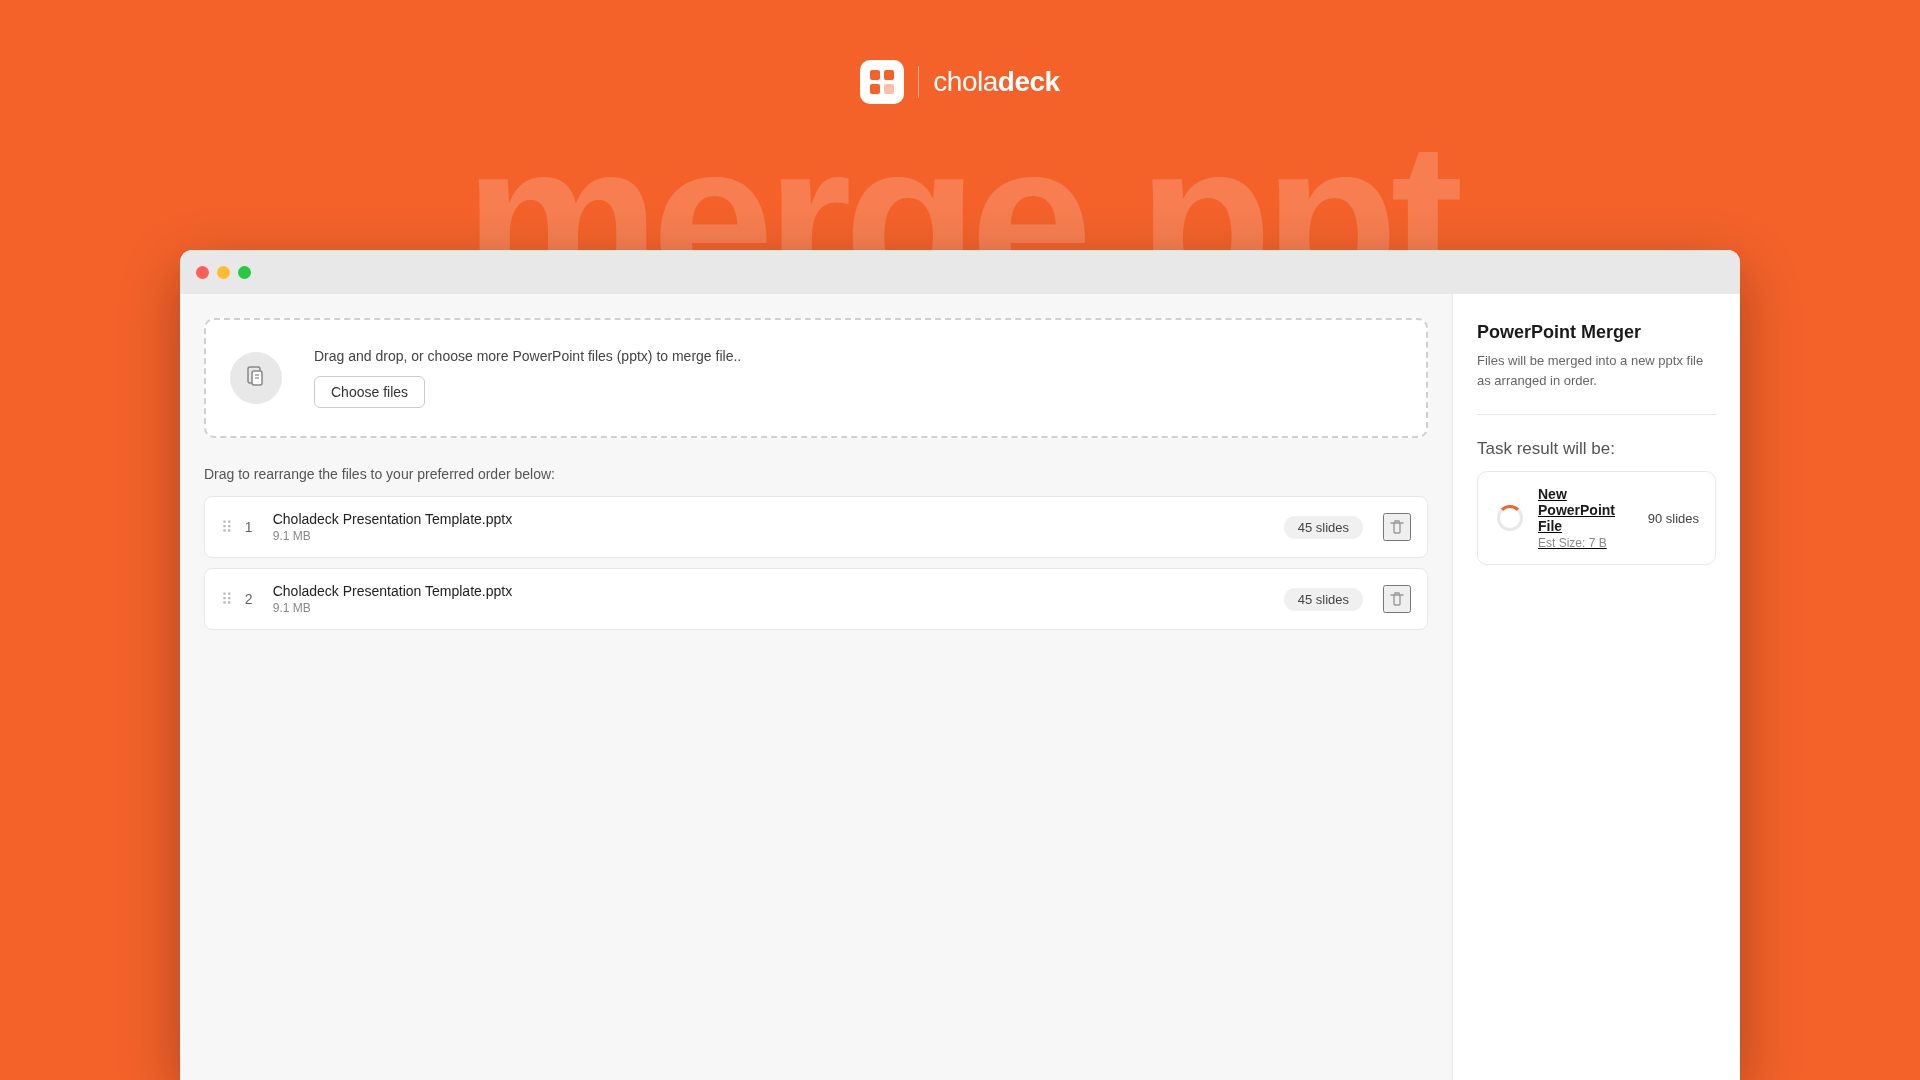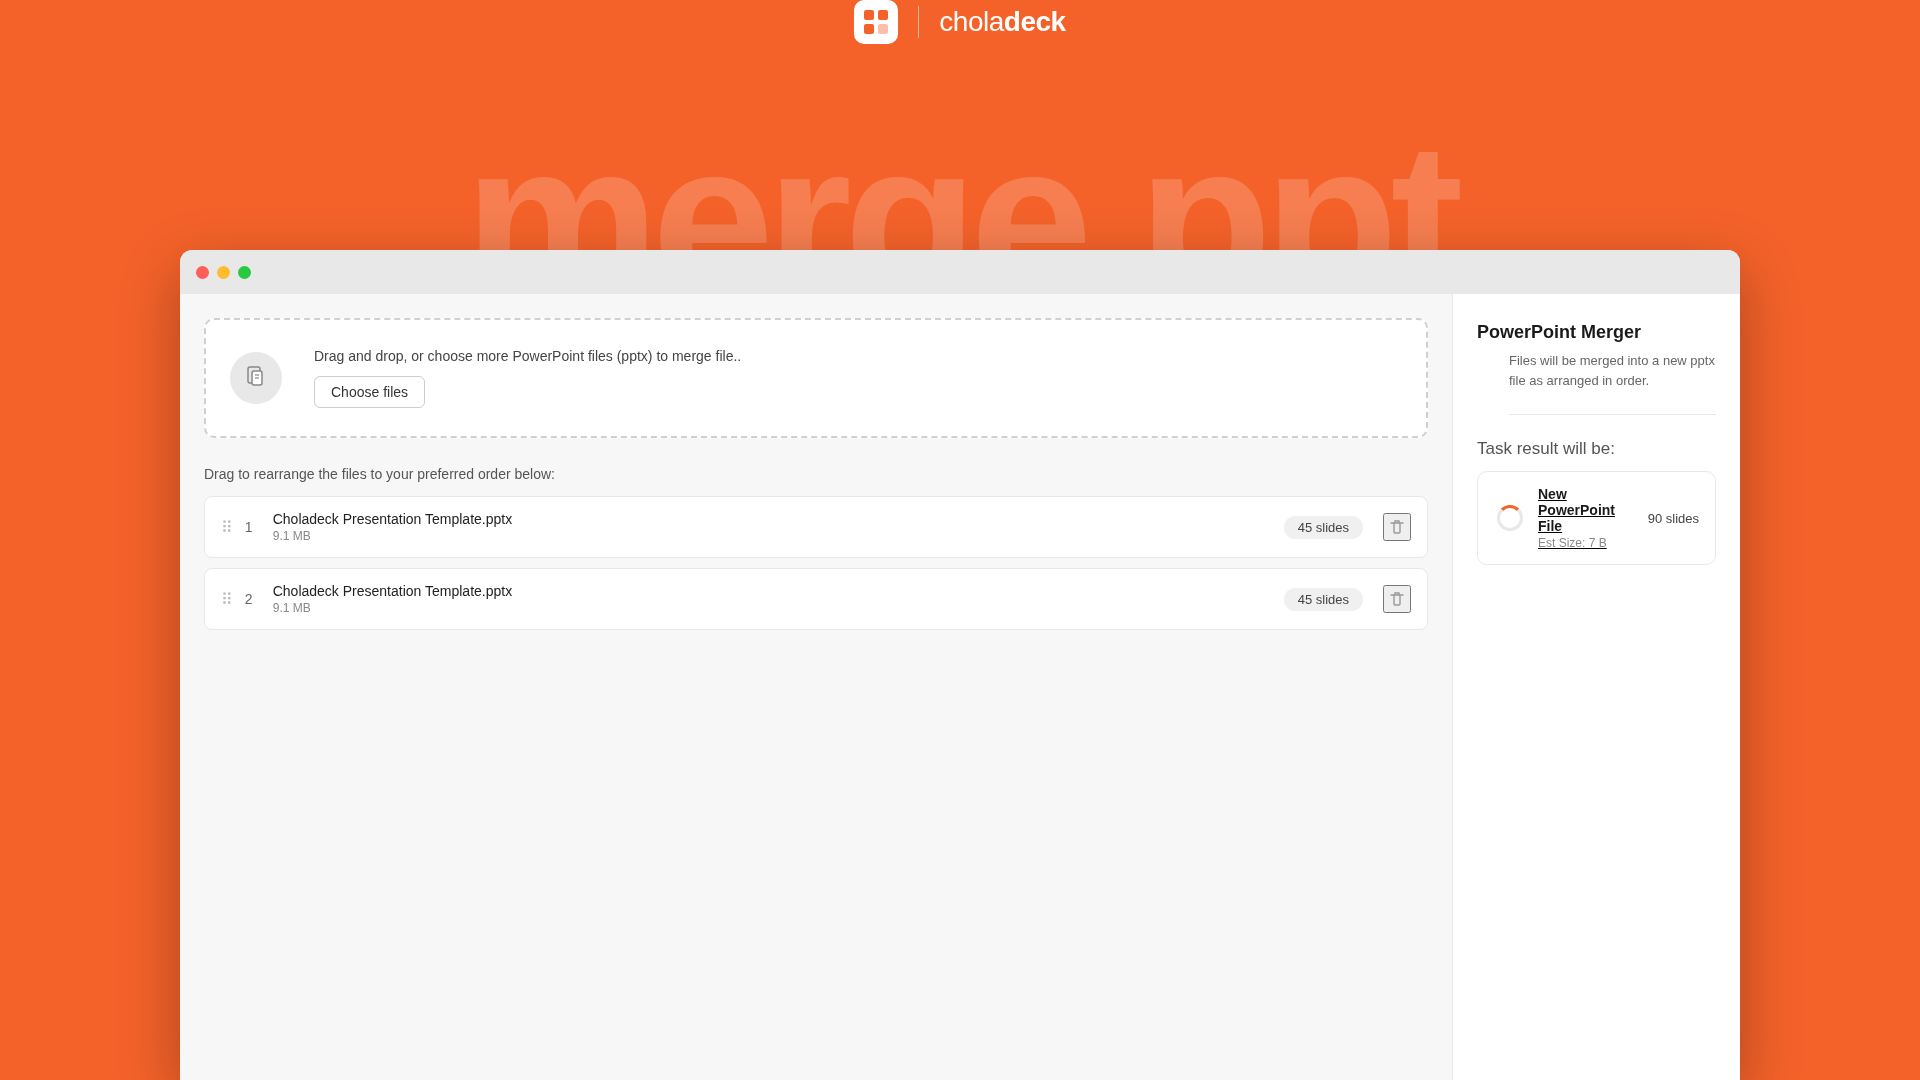--- a/index.html
+++ b/index.html
@@ -13,21 +13,22 @@
       position: relative;
       display: flex;
       flex-direction: column;
       align-items: center;
     }
 
     
     .logo-bar {
       display: flex;
       align-items: center;
-      gap: 16px;
+      gap: 10px;
+      margin-top: 60px;
       z-index: 10;
     }
 
     .logo-icon {
       width: 44px;
       height: 44px;
       background: white;
       border-radius: 10px;
       display: flex;
       align-items: center;
@@ -248,21 +249,20 @@
       margin-bottom: 8px;
     }
 
     .sidebar-desc {
       font-size: 13px;
       color: #666;
       line-height: 1.5;
       margin-bottom: 24px;
       padding-bottom: 24px;
       border-bottom: 1px solid #e8e8e8;
-      margin-left: 32px;
     }
 
     .task-result-label {
       font-size: 17px;
       color: #555;
       margin-bottom: 12px;
     }
 
     .result-card {
       border: 1px solid #e8e8e8;

